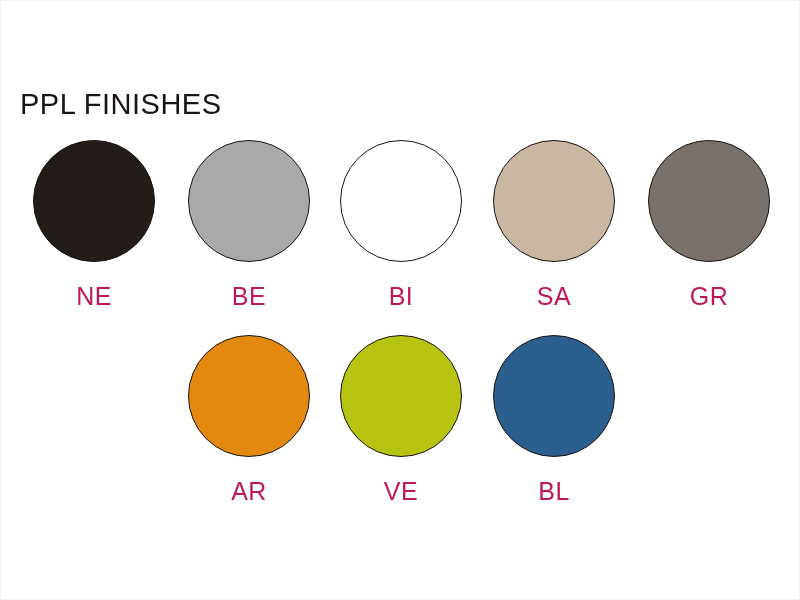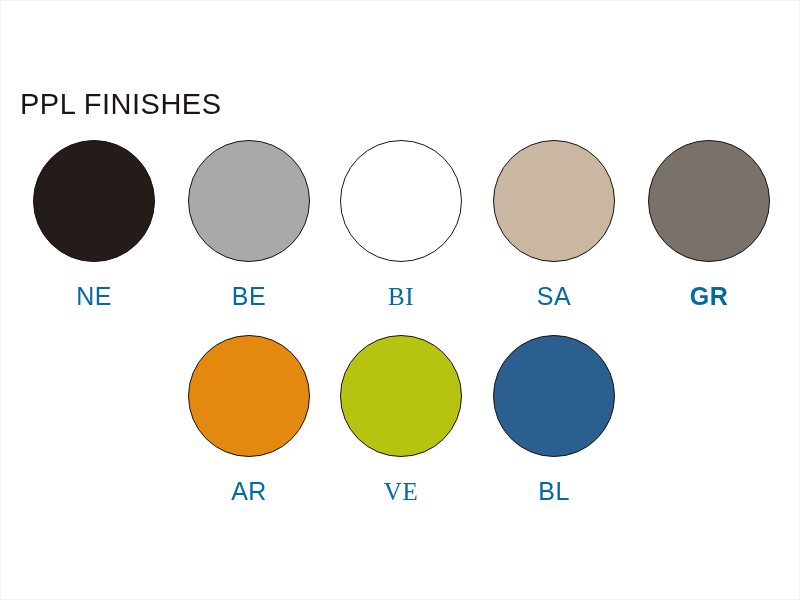--- a/index.html
+++ b/index.html
@@ -63,31 +63,31 @@
     height: 122px;
     border-radius: 50%;
     box-sizing: border-box;
     border: 1.6px solid #1a1412;
     display: block;
   }
   .swatch-label {
     display: block;
     margin-top: 22px;
     font-size: 25px;
-    color: #0369a1;
+    color: #be185d;
     letter-spacing: 0.5px;
     line-height: 1;
   }
 
   
   .col-0 { left: 33px; }
   .col-1 { left: 188px; text-align: center; }
-  .col-2 { left: 340px; font-family: Liberation Serif, serif; }
+  .col-2 { left: 340px; }
   .col-3 { left: 493px; }
-  .col-4 { left: 648px; font-weight: bold; }
+  .col-4 { left: 648px; }
 </style>
 </head>
 <body style="background: rgb(255, 255, 255);">
 
 <div id="swatch-board">
 
   <div id="board-frame"></div>
 
   <div id="board-title">PPL FINISHES</div>
 

